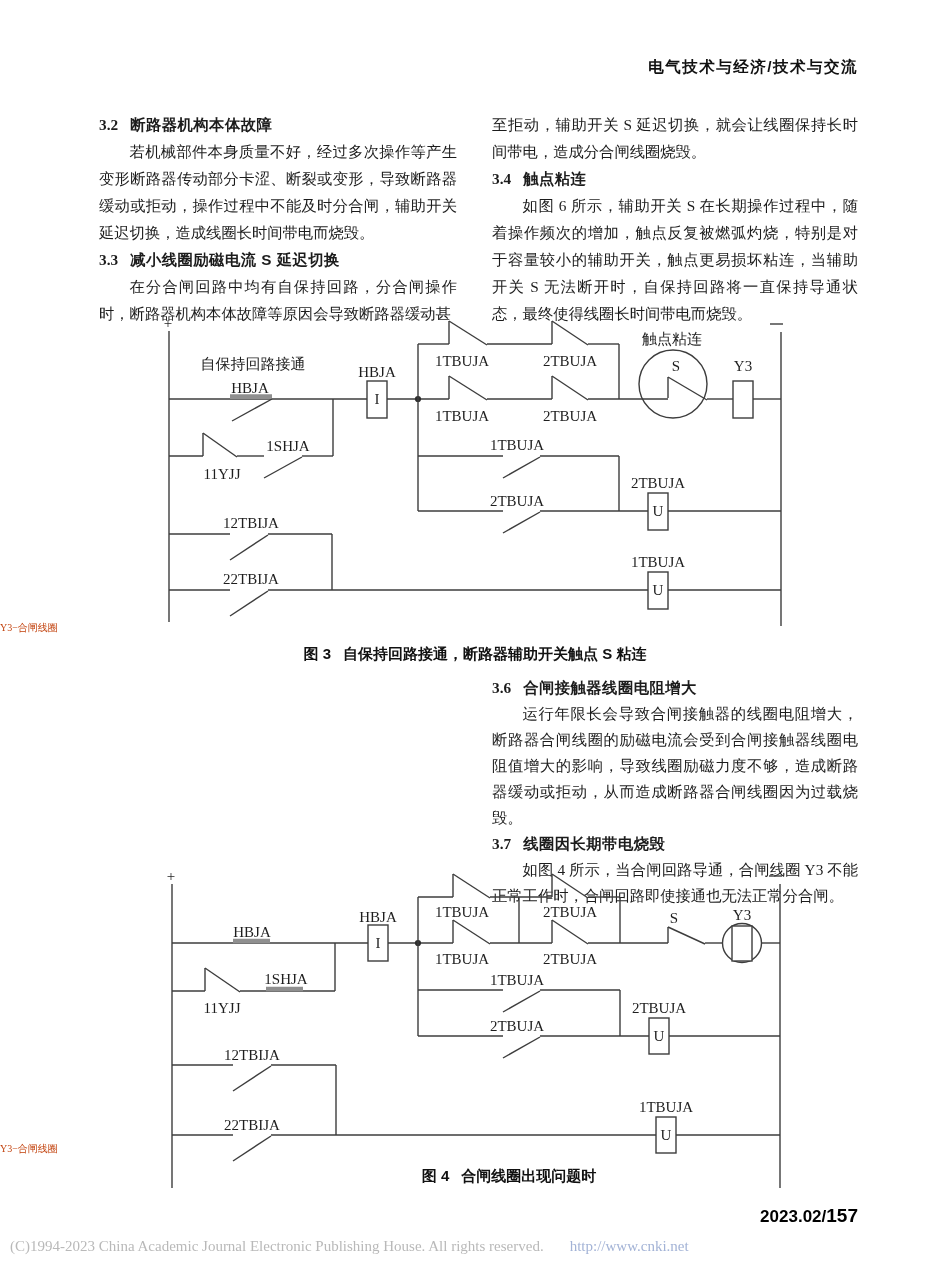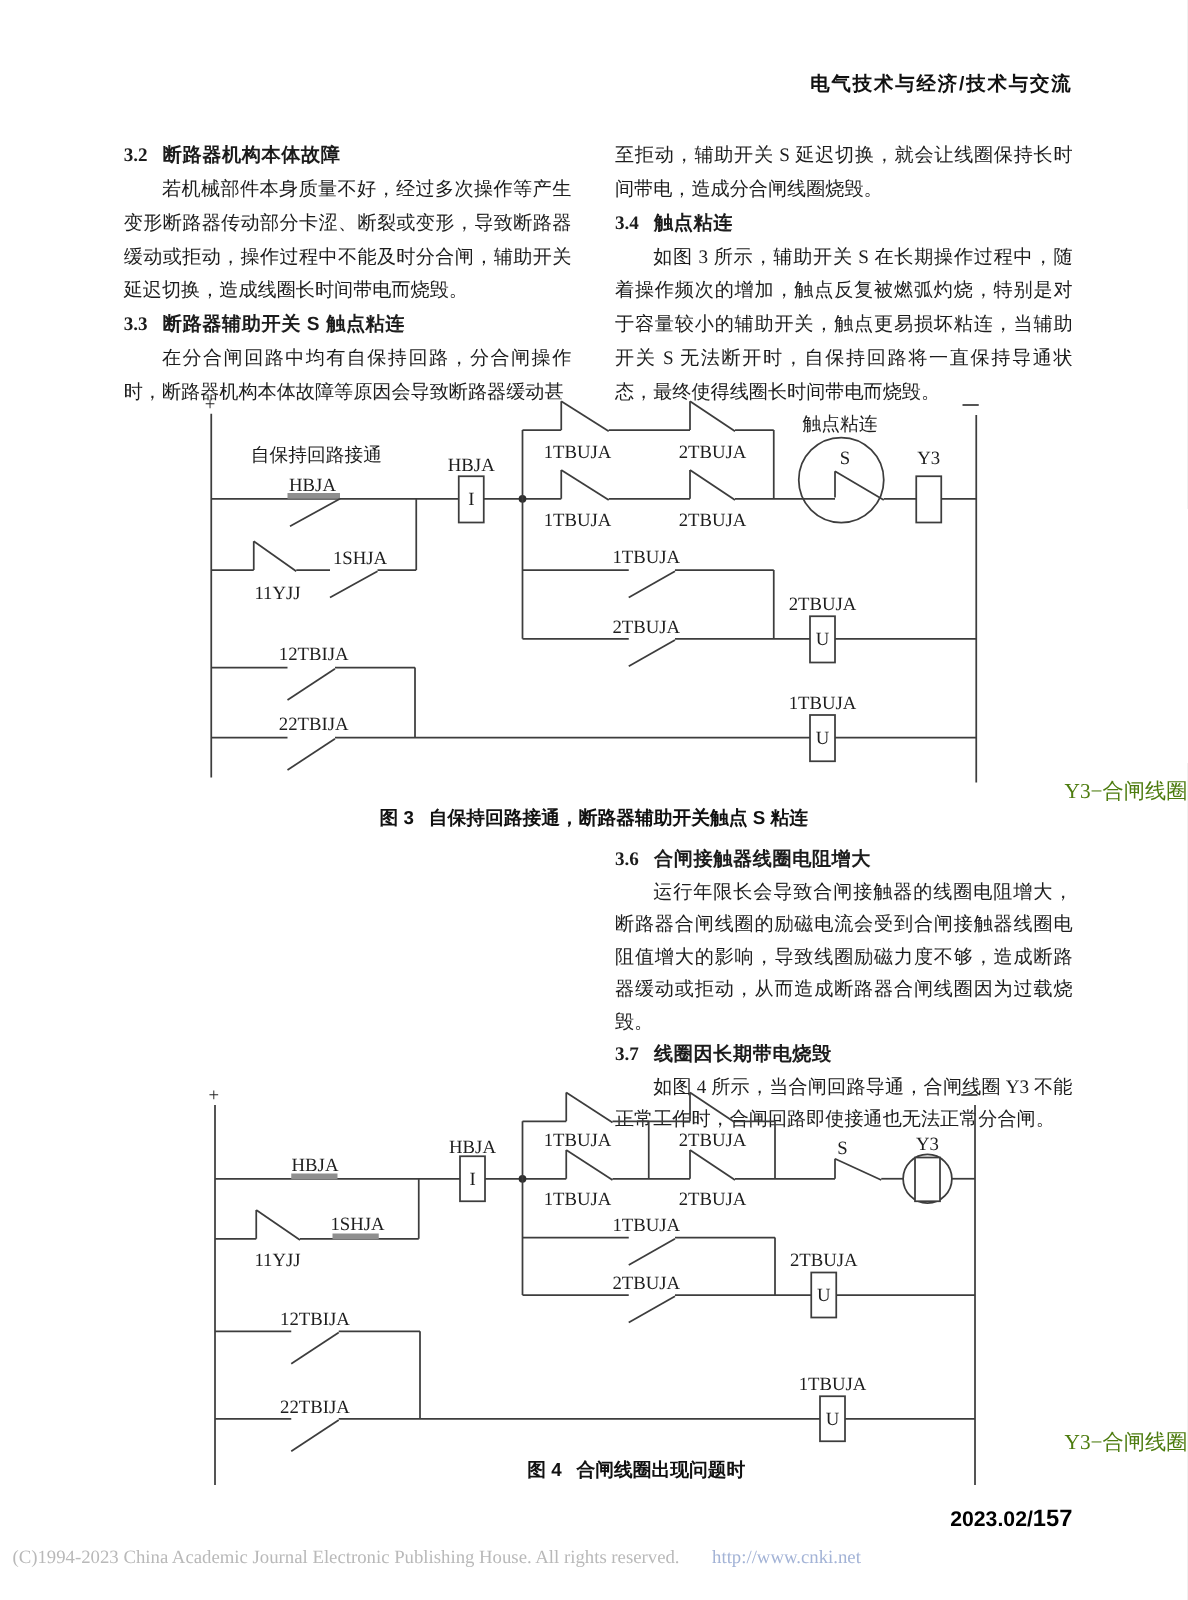--- a/index.html
+++ b/index.html
@@ -15,48 +15,48 @@
   .h{font-weight:bold;white-space:nowrap;}
   .hnum{font-family:"Liberation Serif","DejaVu Serif",serif;margin-right:12px;}
   .htitle{font-family:"Liberation Sans","DejaVu Sans",sans-serif;letter-spacing:0.5px;}
   svg{position:absolute;overflow:visible;}
   svg line, svg polyline, svg circle, svg rect{stroke:#3d3d3d;stroke-width:1.4;fill:none;}
   svg rect.box{fill:#ffffff;}
   svg line.bar{stroke:#8f8f8f;stroke-width:4.6;}
   svg circle.dot{fill:#2e2e2e;stroke:none;}
   svg text{stroke:none;fill:#1e1e1e;font-family:"Liberation Serif","DejaVu Serif",serif;
            font-size:15px;text-anchor:middle;}
-  .legend{position:absolute;left:0;width:950px;text-align:right;font-size:17px;color:#4d7c0f;}
+  .legend{position:absolute;left:0;width:950px;text-align:left;font-size:10px;color:#c2410c;}
   .cap{position:absolute;left:0;width:950px;text-align:center;font-size:15px;font-weight:bold;
        font-family:"Liberation Sans","DejaVu Sans",sans-serif;color:#111;}
   .cap .capnum{margin-right:12px;}
   .pagenum{position:absolute;right:92px;top:1205px;font-weight:bold;font-size:17px;
            font-family:"Liberation Sans","DejaVu Sans",sans-serif;color:#000;}
   .copyright{position:absolute;left:10px;top:1238px;font-size:15px;color:#b9b9b9;
              font-family:"Liberation Serif","DejaVu Serif",serif;}
   .copyright .url{color:#a3b3d6;margin-left:26px;}
 </style>
 </head>
 <body>
 
 <div class="page">
 
   <div class="abs journal" style="top:57px;right:92px;">电气技术与经济/技术与交流</div>
 
   <div class="col" style="left:99px;top:111px;width:358px;">
     <div class="h"><span class="hnum">3.2</span><span class="htitle">断路器机构本体故障</span></div>
     <p class="indent">若机械部件本身质量不好，经过多次操作等产生变形断路器传动部分卡涩、断裂或变形，导致断路器缓动或拒动，操作过程中不能及时分合闸，辅助开关延迟切换，造成线圈长时间带电而烧毁。</p>
-    <div class="h"><span class="hnum">3.3</span><span class="htitle">断路器辅助开关 S 触点粘连</span></div>
+    <div class="h"><span class="hnum">3.3</span><span class="htitle">减小线圈励磁电流 S 延迟切换</span></div>
     <p class="indent">在分合闸回路中均有自保持回路，分合闸操作时，断路器机构本体故障等原因会导致断路器缓动甚</p>
   </div>
 
   <div class="col" style="left:492px;top:111px;width:366px;">
     <p>至拒动，辅助开关 S 延迟切换，就会让线圈保持长时间带电，造成分合闸线圈烧毁。</p>
     <div class="h"><span class="hnum">3.4</span><span class="htitle">触点粘连</span></div>
-    <p class="indent">如图 3 所示，辅助开关 S 在长期操作过程中，随着操作频次的增加，触点反复被燃弧灼烧，特别是对于容量较小的辅助开关，触点更易损坏粘连，当辅助开关 S 无法断开时，自保持回路将一直保持导通状态，最终使得线圈长时间带电而烧毁。</p>
+    <p class="indent">如图 6 所示，辅助开关 S 在长期操作过程中，随着操作频次的增加，触点反复被燃弧灼烧，特别是对于容量较小的辅助开关，触点更易损坏粘连，当辅助开关 S 无法断开时，自保持回路将一直保持导通状态，最终使得线圈长时间带电而烧毁。</p>
   </div>
 
   <svg style="left:140px;top:312px;" width="655" height="330" viewBox="140 312 655 330">
     <g>
       <text x="168" y="328">+</text>
       <line x1="169" y1="331" x2="169" y2="622"></line>
       <line x1="770" y1="324" x2="783" y2="324"></line>
       <line x1="781" y1="332" x2="781" y2="626"></line>
     </g>
     <g>

